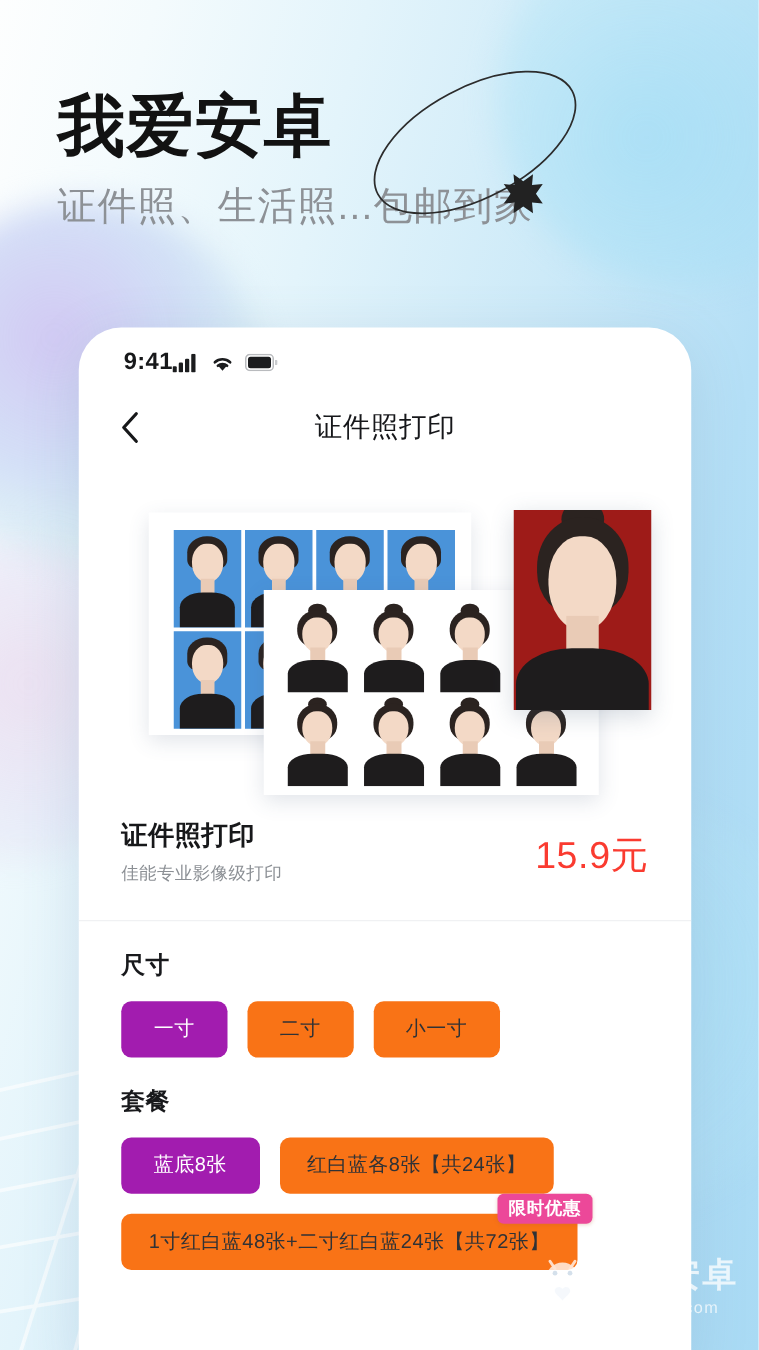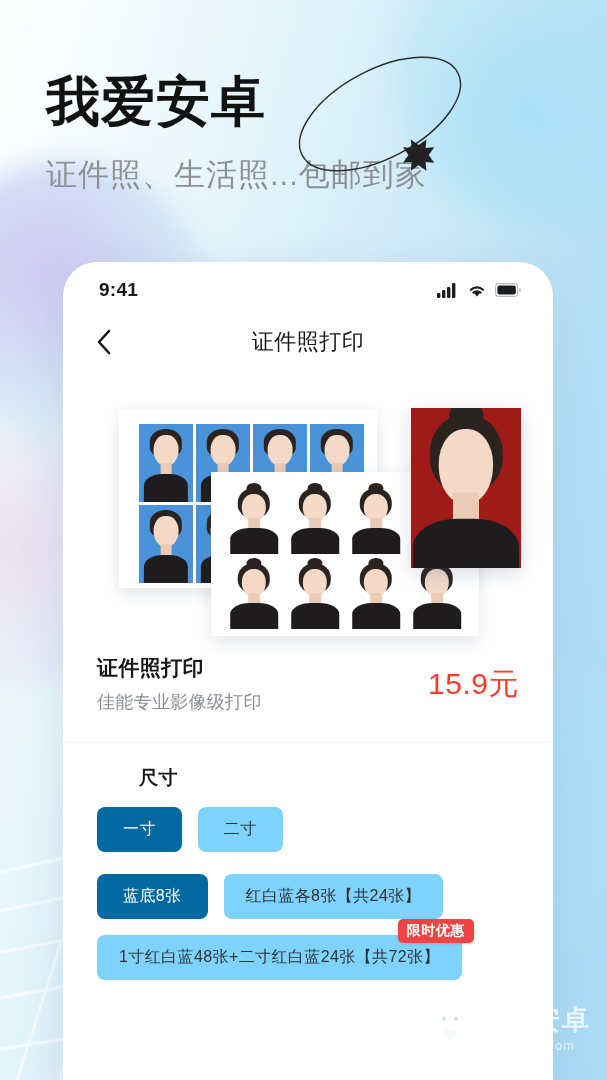--- a/index.html
+++ b/index.html
@@ -64,21 +64,21 @@
   .hero { position: absolute; left: 46px; top: 72px; width: 520px; }
   .hero-title {
     font-size: 54px;
     font-weight: 800;
     letter-spacing: 1px;
     color: #121212;
     line-height: 1.08;
     white-space: nowrap;
   }
   .hero-sub {
-    margin-top: 24px;
+    margin-top: 14px;
     font-size: 31px;
     font-weight: 400;
     color: #8d9196;
     letter-spacing: 1px;
     white-space: nowrap;
   }
 
   
   .orbit { position: absolute; left: 268px; top: 44px; width: 230px; height: 150px; pointer-events: none; }
 
@@ -88,21 +88,21 @@
     left: 63px; top: 262px;
     width: 490px; height: 830px;
     background: #ffffff;
     border-radius: 34px 34px 0 0;
     box-shadow: 0 10px 44px rgba(94,130,168,0.18);
     overflow: hidden;
   }
 
   .statusbar {
     height: 52px;
-    display: flex; align-items: center; justify-content: space-between;
+    display: flex; align-items: center; 
     padding: 4px 32px 0 36px;
   }
   .sb-time { font-size: 19px; font-weight: 600; color: #17181a; letter-spacing: .3px; }
   .sb-icons { display: flex; align-items: center; gap: 8px; }
 
   .navbar {
     height: 56px; position: relative;
     display: flex; align-items: center;
   }
   .nav-back {
@@ -171,52 +171,52 @@
   }
   .fig.male .hair { top: 7%; width: 60%; height: 34%; border-radius: 48% 48% 30% 30%; }
   .fig.male .face { top: 14%; width: 46%; height: 40%; }
 
   
   .product {
     display: flex; align-items: flex-start; justify-content: space-between;
     padding: 16px 34px 0 34px;
   }
   .prod-name { font-size: 21px; font-weight: 700; color: #17181a; letter-spacing: .4px; }
-  .prod-desc { margin-top: 8px; font-size: 18px; color: #8b8f94; letter-spacing: .3px; }
+  .prod-desc { margin-top: 8px; font-size: 14px; color: #8b8f94; letter-spacing: .3px; }
   .prod-price {
     font-size: 30px; font-weight: 400; color: #fa3b30;
     letter-spacing: .5px; padding-top: 10px;
   }
 
   .divider { height: 1px; background: #f0f1f3; margin: 28px 0 0 0; }
 
   
   .section { padding: 22px 34px 0 34px; }
   .section-title {
     font-size: 19px; font-weight: 700; color: #18191c;
-    letter-spacing: .4px; margin-bottom: 16px; margin-left: 42px;
+    letter-spacing: .4px; margin-bottom: 16px;
   }
   .chips { display: flex; flex-wrap: wrap; gap: 16px; }
   .chip {
-    background: #7dd3fc;
+    background: #f97316;
     color: #303236;
     border-radius: 8px;
     font-size: 16px;
     padding: 12px 26px;
     white-space: nowrap;
     letter-spacing: .4px;
   }
-  .chip.sel { background: #0369a1; color: #ffffff; }
+  .chip.sel { background: #a21caf; color: #ffffff; }
   .chip.wide { padding: 12px 22px; }
 
   .chip-wrap { position: relative; }
   .promo-badge {
     position: absolute;
     right: -12px; top: -16px;
-    background: #ef4444;
+    background: #ec4899;
     color: #fff;
     font-size: 14px;
     font-weight: 600;
     border-radius: 5px;
     padding: 3px 9px;
     letter-spacing: .5px;
     white-space: nowrap;
     box-shadow: 0 1px 3px rgba(180,100,50,.25);
   }
 
@@ -476,24 +476,26 @@
       <div class="prod-price">15.9元</div>
     </div>
 
     <div class="divider"></div>
 
     <div class="section">
       <div class="section-title">尺寸</div>
       <div class="chips">
         <div class="chip sel">一寸</div>
         <div class="chip">二寸</div>
+        <div class="chip">小一寸</div>
       </div>
     </div>
 
     <div class="section">
+      <div class="section-title">套餐</div>
       <div class="chips">
         <div class="chip sel">蓝底8张</div>
         <div class="chip wide">红白蓝各8张【共24张】</div>
         <div class="chip-wrap">
           <div class="chip wide">1寸红白蓝48张+二寸红白蓝24张【共72张】</div>
           <div class="promo-badge">限时优惠</div>
         </div>
       </div>
     </div>
 

